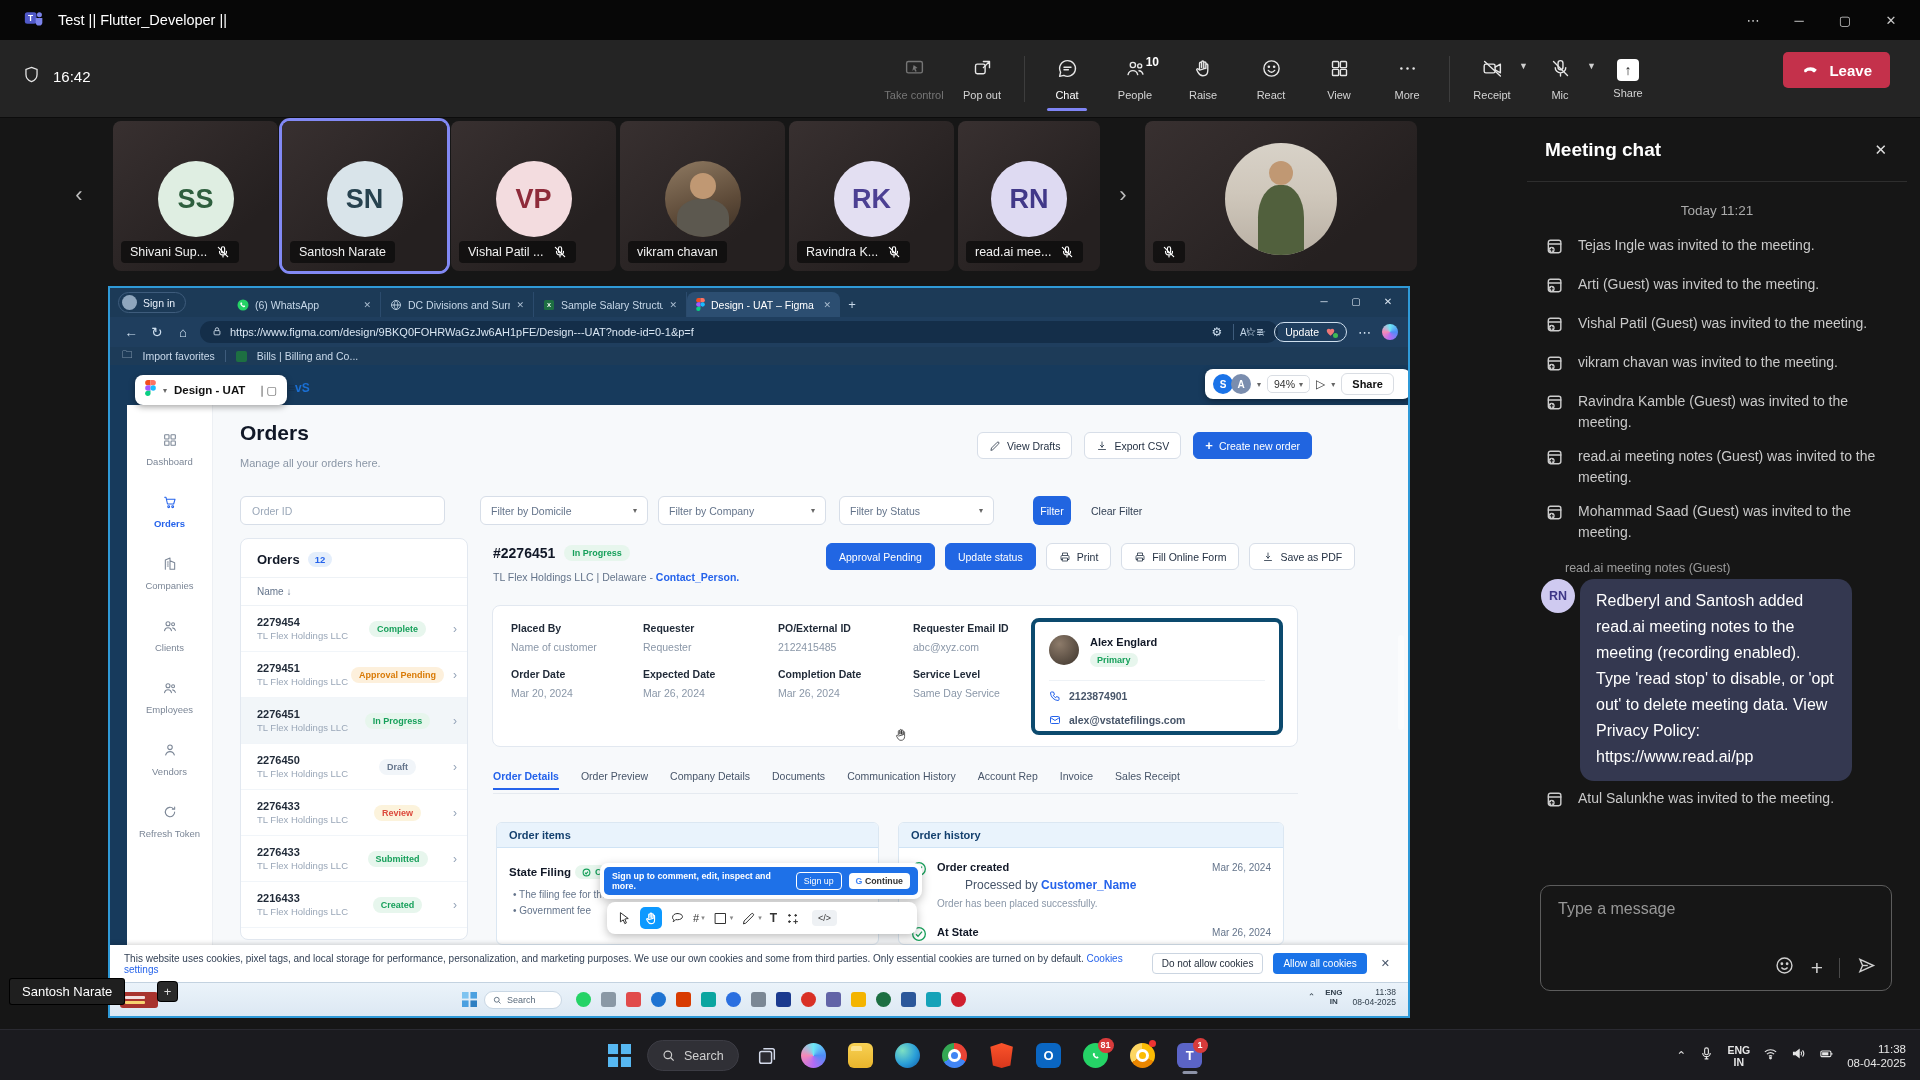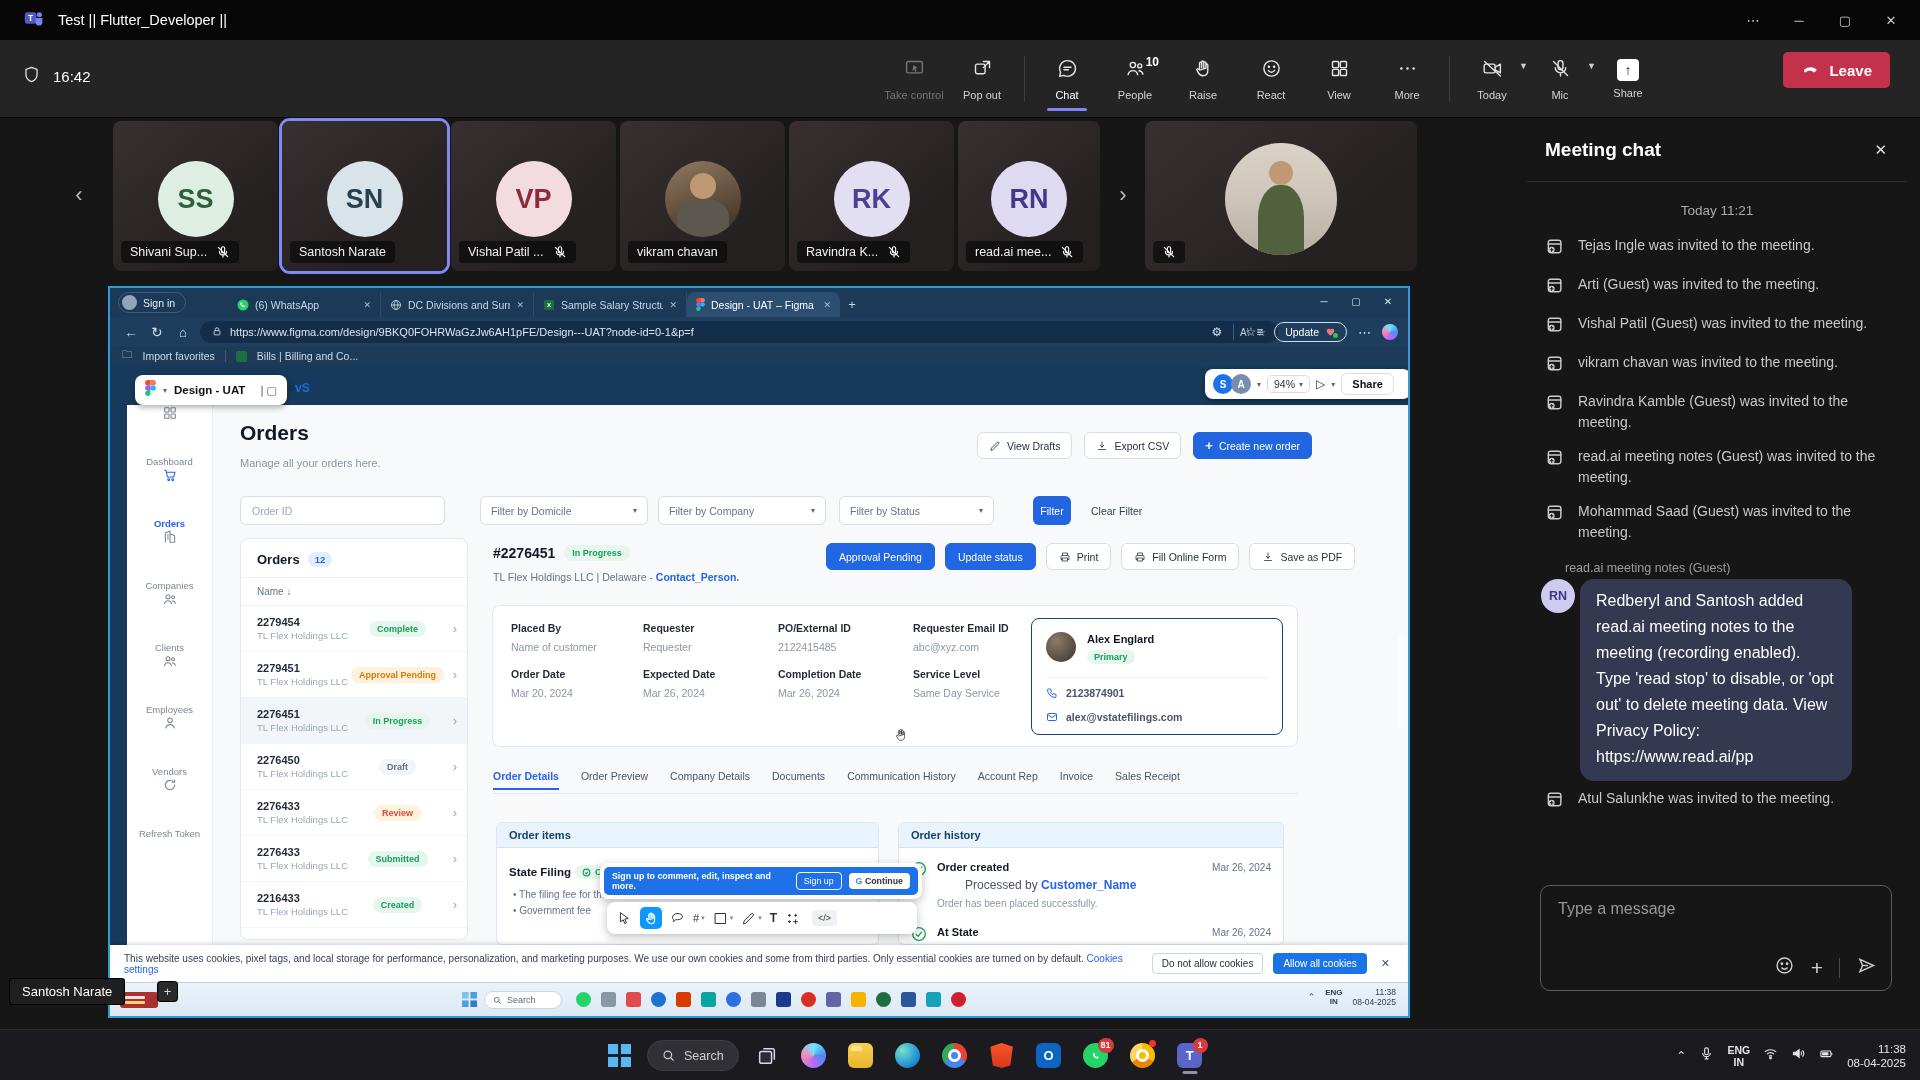--- a/index.html
+++ b/index.html
@@ -95,21 +95,21 @@
   .fp-right{left:1095px;top:4px;width:206px;height:30px;padding:0 8px;gap:6px;}
   .fava{width:20px;height:20px;border-radius:50%;color:#fff;font-size:10px;font-weight:bold;display:flex;align-items:center;justify-content:center;}
   .zoombox{border:1px solid #d9dde3;border-radius:5px;font-size:10.5px;color:#333;padding:2px 6px;display:flex;gap:4px;align-items:center;}
   .sharebtn{border:1px solid #d9dde3;border-radius:6px;font-size:11px;color:#111;padding:4px 10px;font-weight:bold;}
   .tinychev{font-size:8px;color:#666;}
   .scrollthumb{position:absolute;right:4px;top:270px;width:6px;height:95px;border-radius:3px;background:rgba(255,255,255,.45);}
 
   
   .design{position:absolute;left:17px;top:40px;width:1281px;height:540px;background:#f7f9fb;overflow:hidden;}
   .d-side{position:absolute;left:0;top:0;width:86px;height:540px;background:#fff;border-right:1px solid #edf0f4;}
-  .sitem{height:62px;display:flex;flex-direction:column;align-items:center;justify-content:space-between;gap:6px;color:#7b8696;font-size:9.5px;}
+  .sitem{height:62px;display:flex;flex-direction:column;align-items:center;justify-content:flex-end;gap:6px;color:#7b8696;font-size:9.5px;}
   .sitem svg{width:16px;height:16px;}
   .sitem.active{color:#2563eb;font-weight:bold;}
   .d-title{position:absolute;left:113px;top:16px;font-size:21px;font-weight:bold;color:#111827;}
   .d-sub{position:absolute;left:113px;top:52px;font-size:11px;color:#8a96a6;}
   .hdr-actions{position:absolute;right:96px;top:27px;display:flex;gap:12px;}
   .hbtn{height:27px;border:1px solid #d7dee8;background:#fff;border-radius:6px;color:#253244;font-size:10.5px;display:flex;align-items:center;gap:6px;padding:0 11px;}
   .hbtn.primary{background:#2165e0;border-color:#2165e0;color:#fff;}
   .filters{position:absolute;left:113px;top:91px;display:flex;align-items:center;}
   .f-input{width:205px;height:29px;border:1px solid #d7dee8;border-radius:6px;background:#fff;color:#9aa7b8;font-size:10.5px;display:flex;align-items:center;padding:0 11px;}
   .f-drop{height:29px;border:1px solid #d7dee8;border-radius:6px;background:#fff;color:#64748b;font-size:10.5px;display:flex;align-items:center;justify-content:space-between;padding:0 10px;}
@@ -134,21 +134,21 @@
   .d-ordno{position:absolute;left:366px;top:140px;font-size:14px;font-weight:bold;color:#111827;display:flex;gap:9px;align-items:center;}
   .d-company{position:absolute;left:366px;top:166px;font-size:10.5px;color:#64748b;}
   .d-company a{color:#2563eb;font-weight:bold;text-decoration:none;}
   .d-actions{position:absolute;left:699px;top:138px;display:flex;gap:10px;}
   .abtn{height:27px;border-radius:6px;font-size:10.5px;display:flex;align-items:center;gap:6px;padding:0 12px;border:1px solid #d7dee8;background:#fff;color:#253244;}
   .abtn.primary{background:#2166e3;border-color:#2166e3;color:#fff;}
   .infocard{position:absolute;left:365px;top:200px;width:806px;height:142px;background:#fff;border:1px solid #e2e8f0;border-radius:8px;}
   .fld{position:absolute;font-size:10.5px;}
   .fld .l{color:#1f2937;font-weight:bold;}
   .fld .v{color:#8a97a8;margin-top:7px;}
-  .contactcard{position:absolute;left:538px;top:12px;width:252px;height:117px;border:1px solid #0c4a6e;border-radius:8px;}
+  .contactcard{position:absolute;left:538px;top:12px;width:252px;height:117px;border:4px solid #0c4a6e;border-radius:8px;}
   .cc-av{position:absolute;left:14px;top:13px;width:30px;height:30px;border-radius:50%;background:radial-gradient(circle at 35% 30%,#8d7b6a,#3c332b);}
   .cc-name{position:absolute;left:55px;top:14px;font-size:11px;font-weight:bold;color:#111827;}
   .cc-badge{position:absolute;left:55px;top:31px;font-size:9px;background:#e7f6ed;color:#17a05b;border-radius:8px;padding:2px 7px;font-weight:bold;}
   .cc-div{position:absolute;left:14px;right:14px;top:58px;height:1px;background:#eef2f6;}
   .cc-row{position:absolute;left:14px;font-size:10.5px;color:#475569;display:flex;gap:8px;align-items:center;font-weight:bold;}
   .cc-row svg{width:12px;height:12px;}
   .dtabs{position:absolute;left:366px;top:365px;display:flex;gap:22px;font-size:10.5px;color:#475569;}
   .dtab{padding-bottom:8px;position:relative;white-space:nowrap;}
   .dtab.active{color:#2563eb;font-weight:bold;}
   .dtab.active::after{content:"";position:absolute;left:0;right:0;bottom:0;height:2px;background:#2563eb;}
@@ -317,21 +317,21 @@
             </svg></span>
           <span class="lbl">More</span>
         </div>
         <div class="mb-div"></div>
         <div class="mbtn">
           <span><svg width="21" height="21" viewBox="0 0 24 24" fill="none" stroke="currentColor" stroke-width="1.6" stroke-linecap="round" stroke-linejoin="round">
               <rect x="2.5" y="7" width="12.5" height="10" rx="2"></rect>
               <path d="M15 10.5l6-3.5v10l-6-3.5"></path>
               <line x1="3" y1="4" x2="21" y2="20.5"></line>
             </svg></span>
-          <span class="lbl">Today</span>
+          <span class="lbl">Receipt</span>
           <span class="chev">▼</span>
         </div>
         <div class="mbtn">
           <span><svg width="21" height="21" viewBox="0 0 24 24" fill="none" stroke="currentColor" stroke-width="1.6" stroke-linecap="round" stroke-linejoin="round">
               <rect x="9.2" y="3" width="5.6" height="10.5" rx="2.8"></rect>
               <path d="M6 11a6 6 0 0 0 12 0M12 17v3.5"></path>
               <line x1="4" y1="4" x2="20" y2="20"></line>
             </svg></span>
           <span class="lbl">Mic</span>
           <span class="chev">▼</span>

